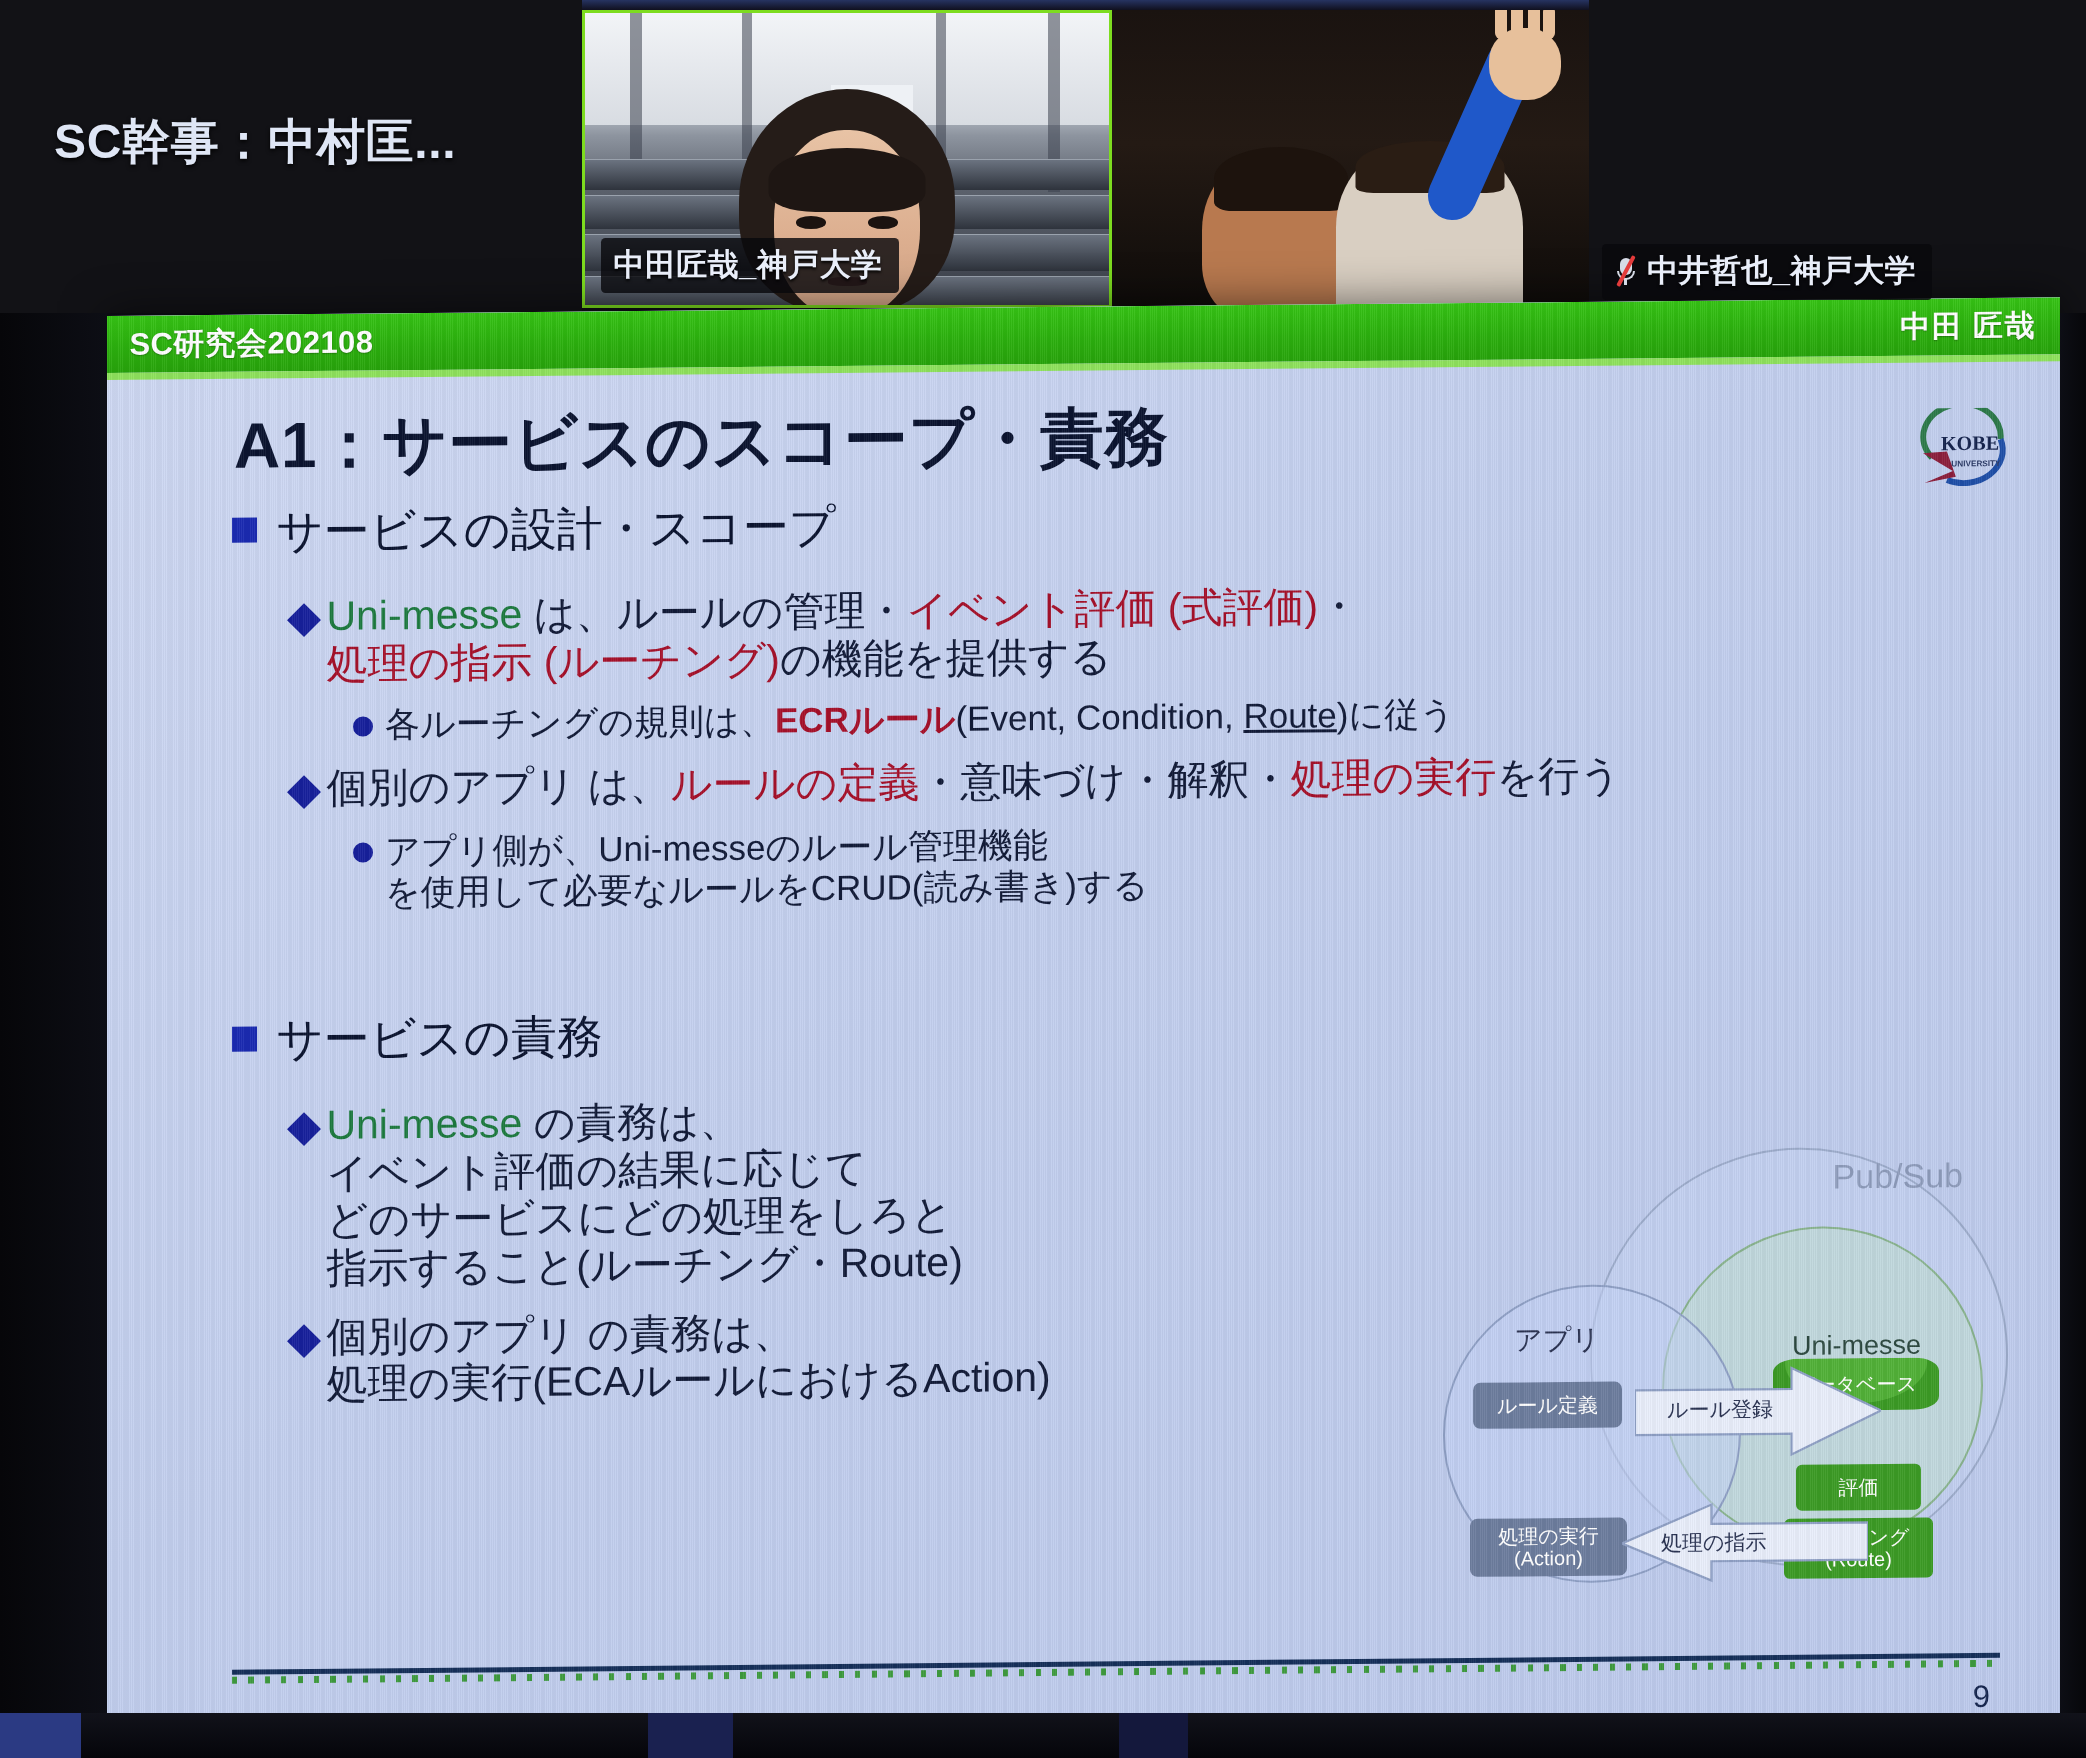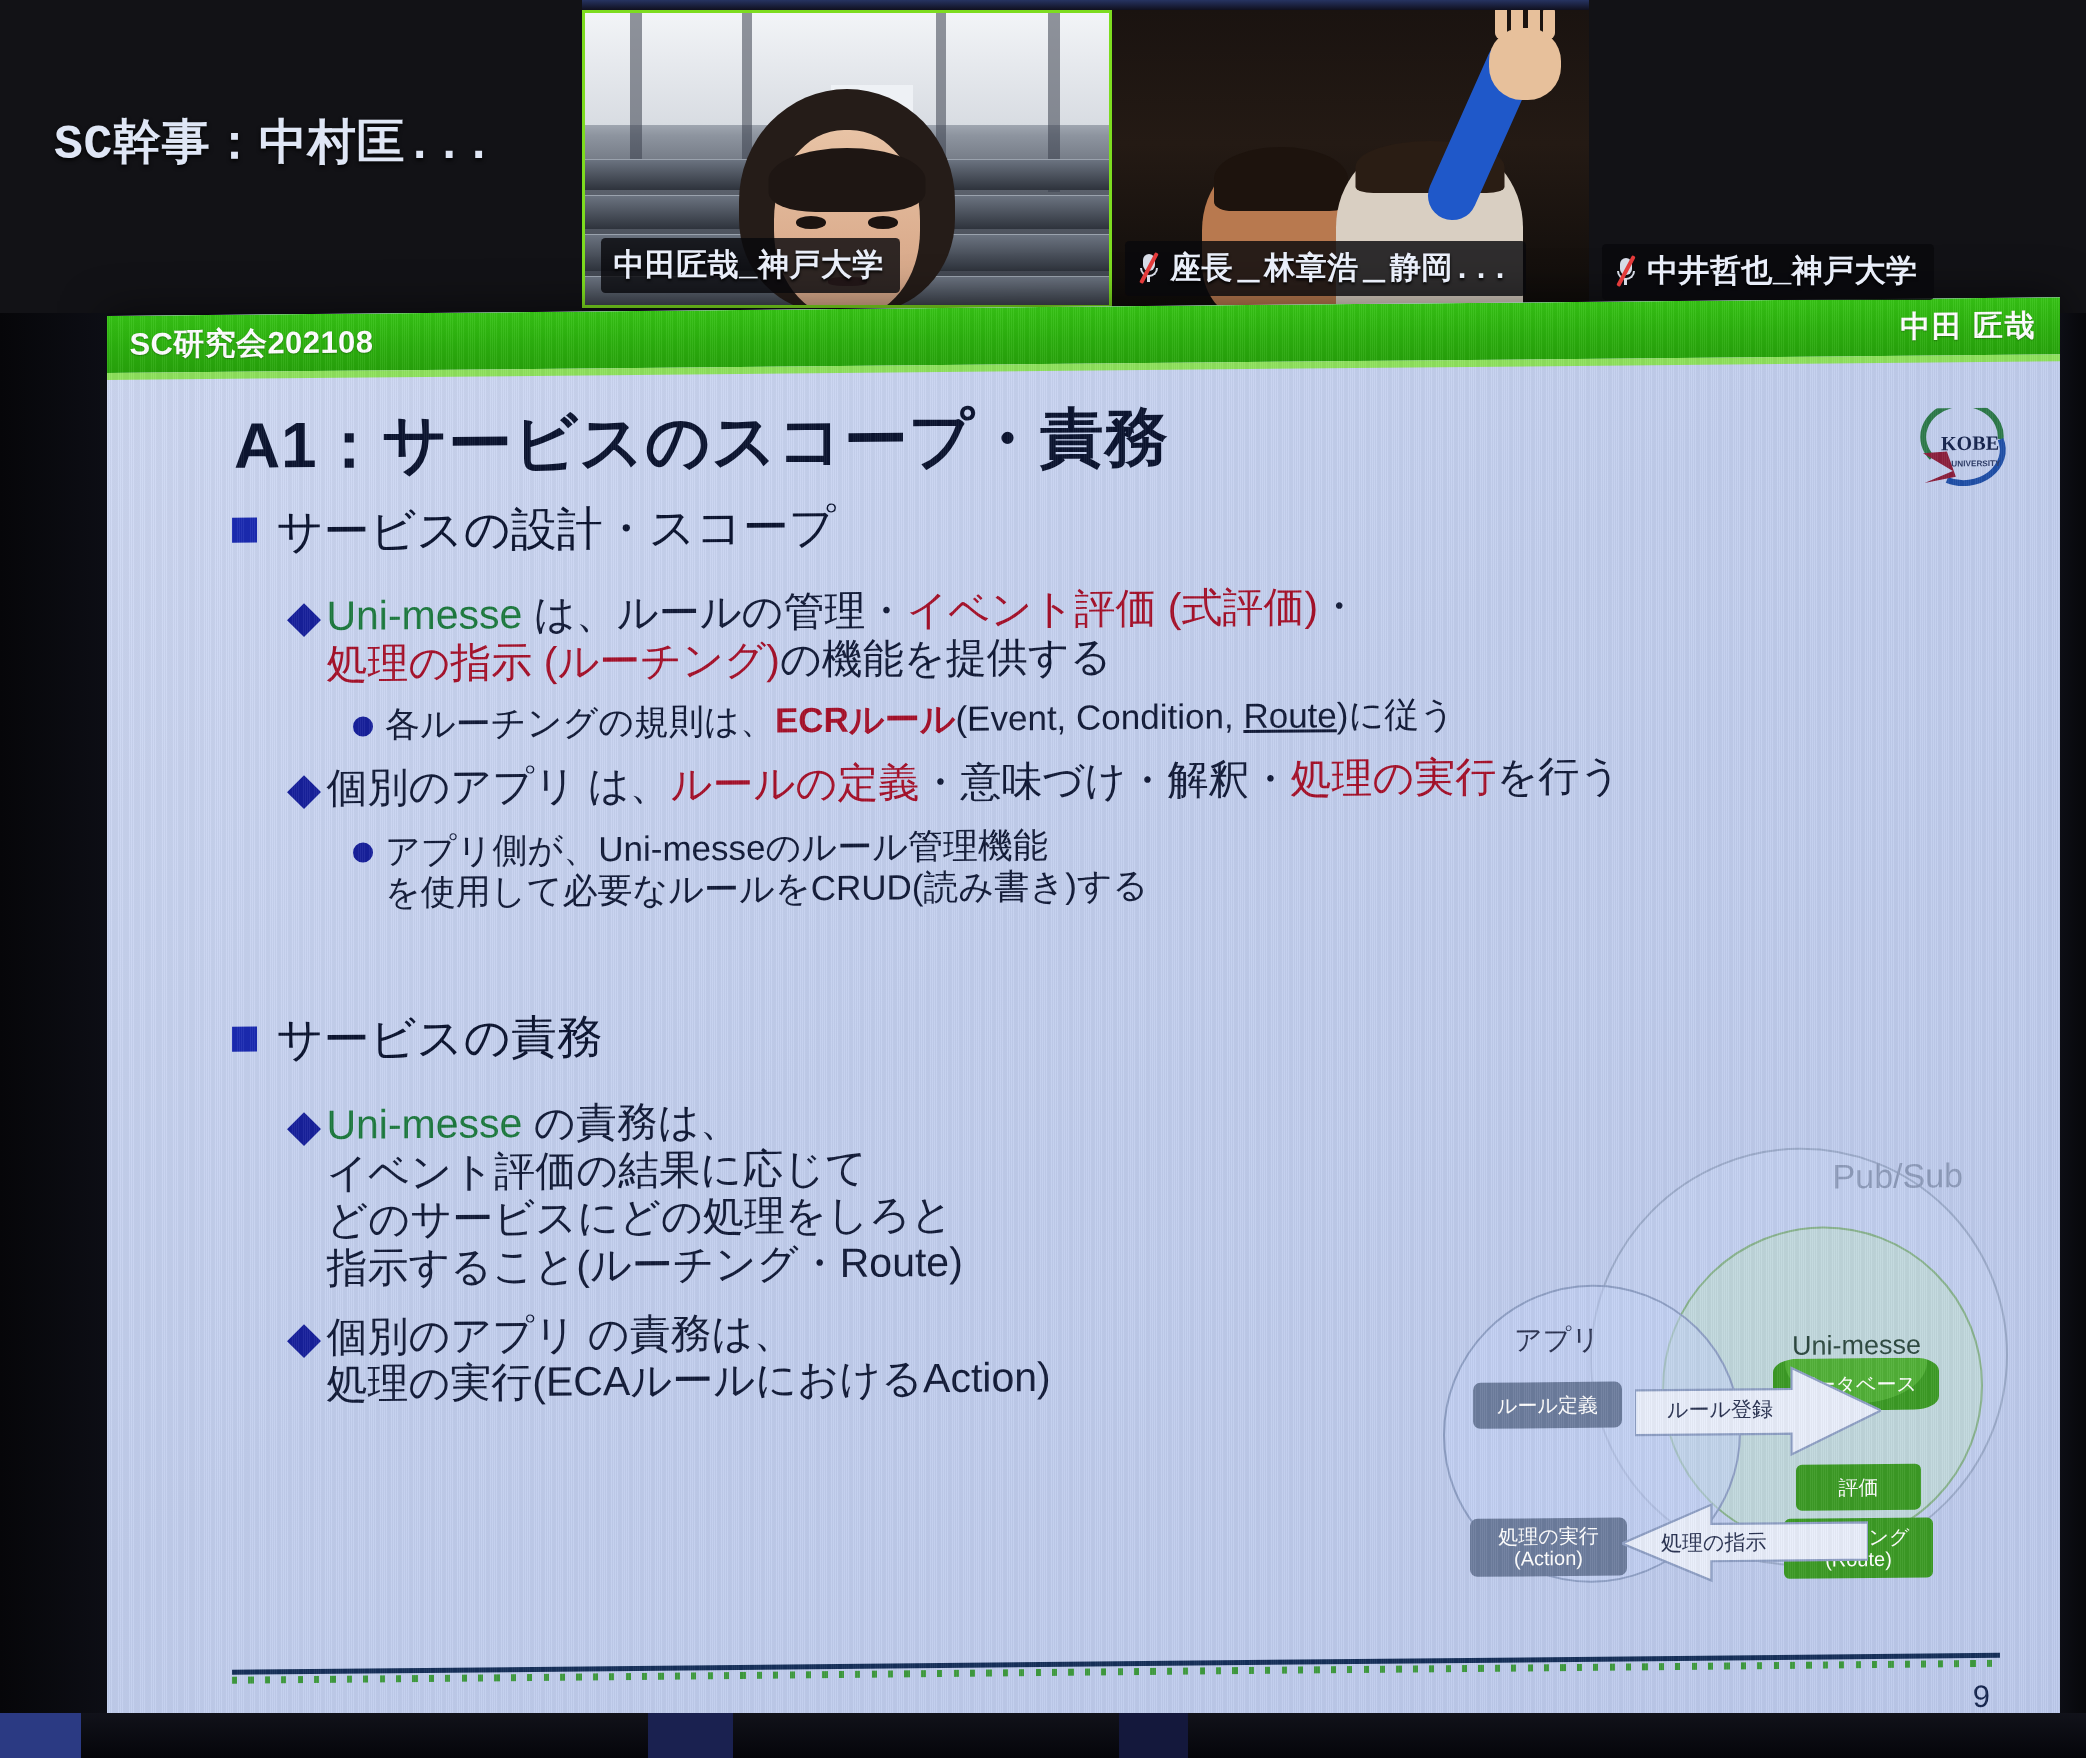--- a/index.html
+++ b/index.html
@@ -27,21 +27,20 @@
     background: linear-gradient(180deg, #2a3a6e 0%, #101020 100%);
     opacity: .85;
   }
 
   
   #video-strip {
     position: absolute;
     top: 0; left: 0;
     width: 2087px;
     height: 313px;
-    font-family: Liberation Mono, monospace;
   }
 
   .vtile {
     position: absolute;
     top: 10.4px;
     height: 298px;
     overflow: hidden;
   }
 
   .vtile.speaking {
@@ -636,29 +635,20 @@
             <span class="hair"></span>
           </div>
         <div class="arm"></div>
         <div class="hand">
           <span class="finger" style="left:6px;"></span>
           <span class="finger" style="left:22.4px; height:45px; top:-34px;"></span>
           <span class="finger" style="left:39px; height:42px; top:-31px;"></span>
           <span class="finger" style="left:54px; height:33px; top:-22.4px;"></span>
         </div>
       </div>
-      <div class="namebadge" style="left:13.4px; bottom:12px;">
-        <span class="mic-muted">
-          <span class="body"></span>
-            <span class="stand"></span>
-            <span class="post"></span>
-            <span class="slash"></span>
-        </span>
-        <span class="label">座長＿林章浩＿静岡...</span>
-      </div>
     </div>
 
     <div class="vtile" id="tile-nakai">
       <div class="vtile-inner"></div>
       <div class="namebadge" style="left:13.4px; bottom:13.4px;">
         <span class="mic-muted">
           <span class="body"></span>
             <span class="stand"></span>
             <span class="post"></span>
             <span class="slash"></span>

